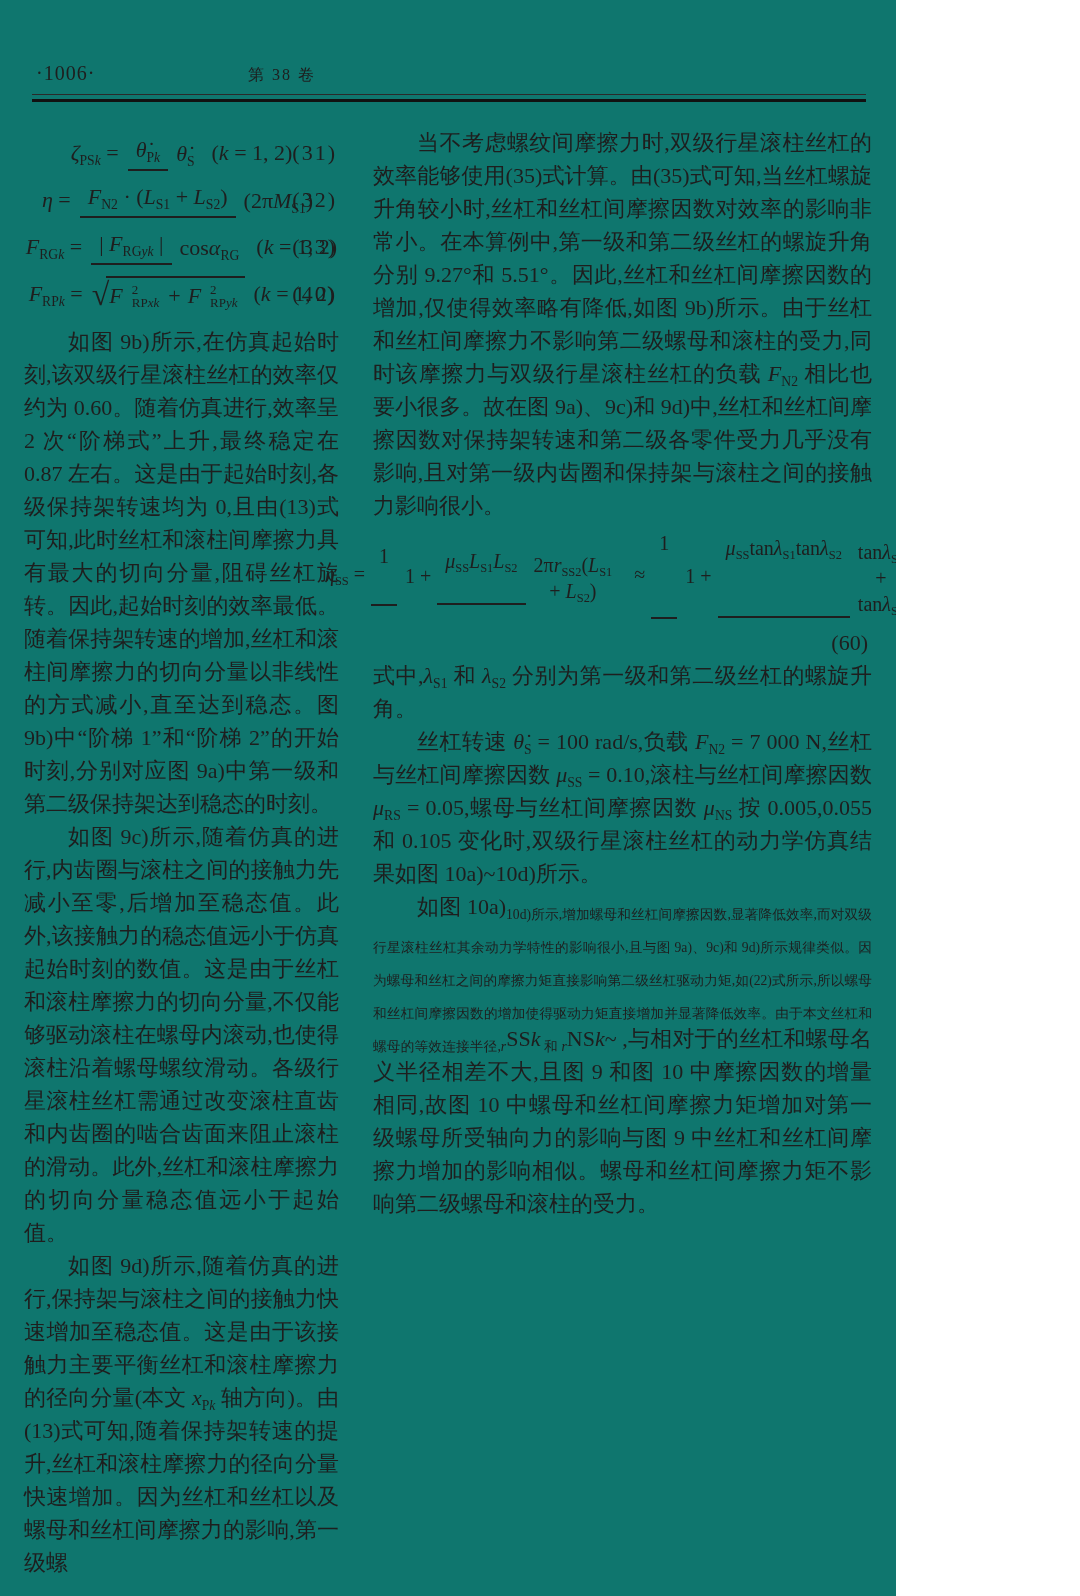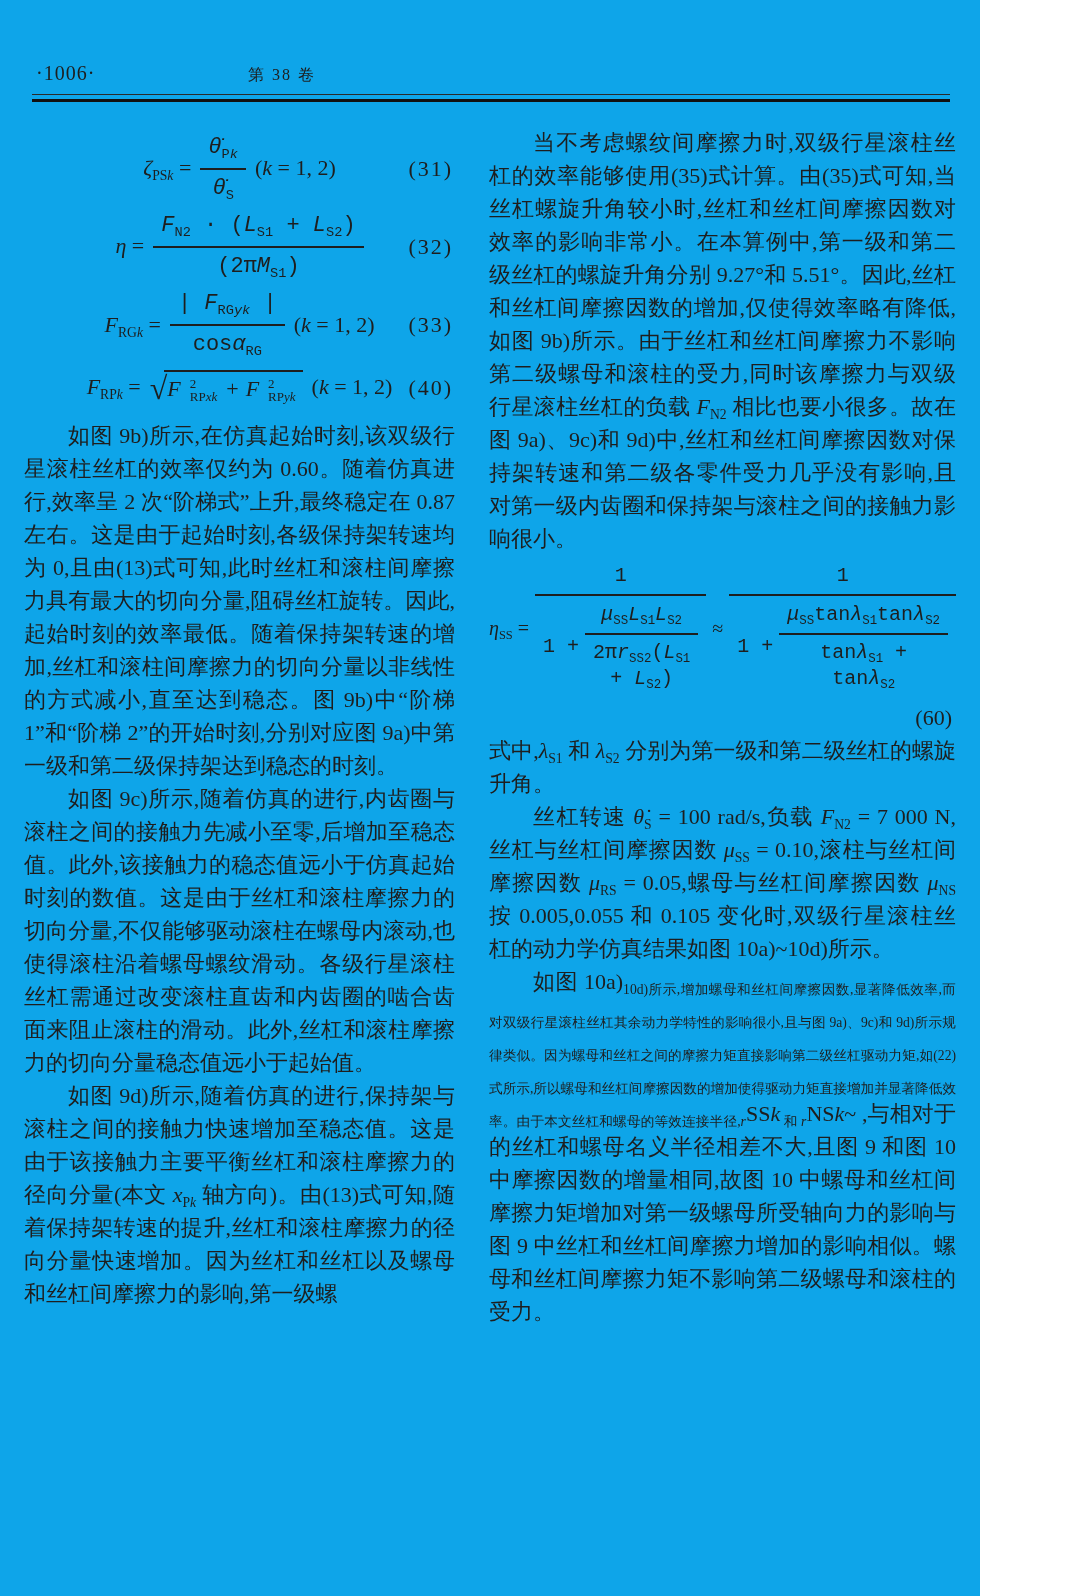--- a/index.html
+++ b/index.html
@@ -1,16 +1,16 @@
 <!DOCTYPE html>
 <html><head>
 <meta charset="utf-8">
 <style>
   html,body{margin:0;padding:0;background:#ffffff;}
-  .page{position:relative;width:980px;height:1596px;background:#0ea5e9;color:#1e1e1e;
+  .page{position:relative;width:896px;height:1596px;background:#0f766e;color:#1e1e1e;
         font-family:"Liberation Serif","DejaVu Serif",serif;overflow:hidden;}
   
   .header{position:absolute;top:62px;left:36px;right:32px;display:flex;align-items:baseline;}
   .page-no{width:140px;font-size:20px;letter-spacing:1px;}
   .jtitle{flex:1;text-align:center;font-size:21px;letter-spacing:2em;text-indent:2em;white-space:nowrap;}
   .volume{width:140px;text-align:right;font-size:16px;letter-spacing:2px;}
   .rule{position:absolute;top:94px;left:32px;right:30px;height:4px;
         border-top:1px solid #2a2a2a;border-bottom:3px solid #111;}
   
   .cols{position:absolute;top:126px;left:24px;right:24px;display:flex;gap:34px;}
@@ -19,21 +19,21 @@
   .para.indent{text-indent:2em;}
   sub,sup{font-size:0.62em;line-height:0;}
   sub{vertical-align:-0.35em;}
   i{font-style:italic;}
   
   .equation{position:relative;display:flex;align-items:center;justify-content:center;
             font-size:22px;line-height:1.3;margin:7px 0;min-height:40px;}
   .eq-body{display:flex;align-items:center;gap:9px;flex-wrap:nowrap;}
   .eq-no{position:absolute;right:2px;top:50%;transform:translateY(-50%);letter-spacing:2px;}
   .tok{white-space:nowrap;}
-  .frac{display:inline-flex;flex-direction:column;align-items:stretch;text-align:center;vertical-align:middle;font-family:Liberation Mono, monospace;}
+  .frac{display:inline-flex;flex-direction:row;align-items:stretch;text-align:center;vertical-align:middle;}
   .fnum{display:block;padding:1px 8px 5px;border-bottom:2px solid #1e1e1e;}
   .fden{display:block;padding:5px 8px 1px;}
   .fden.row,.fnum.row{display:flex;align-items:center;justify-content:center;gap:6px;}
   .sqrt{display:inline-flex;align-items:stretch;}
   .rsign{font-size:32px;line-height:36px;margin-right:-3px;align-self:flex-end;}
   .rbody{border-top:2px solid #1e1e1e;padding:2px 5px 0 3px;display:inline-flex;align-items:center;gap:7px;}
   .ss{display:inline-flex;flex-direction:column;align-items:flex-start;font-size:13px;
       line-height:13px;vertical-align:middle;margin:0 2px;}
   .ss span{display:block;}
   .eq35 .eq-body{gap:6px;font-size:20px;}

